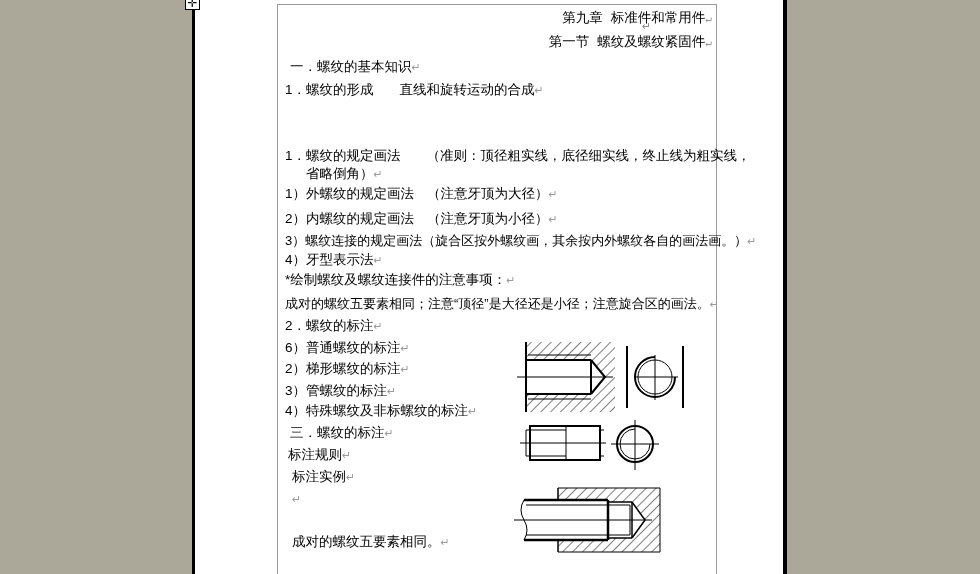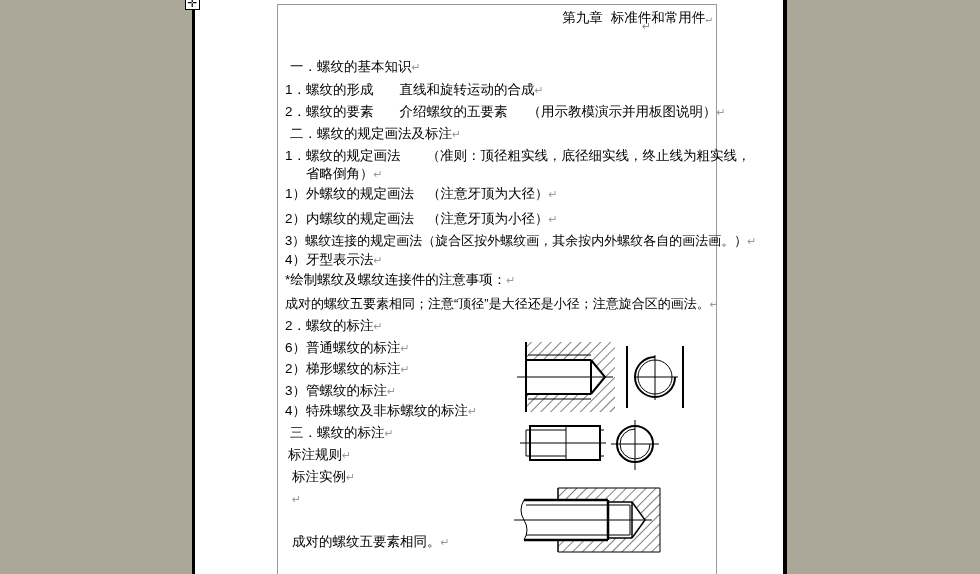--- a/index.html
+++ b/index.html
@@ -67,28 +67,27 @@
     <div class="textframe"></div>
 
     <div class="move-handle">✛</div>
 
     <div class="outside-pilcrow">↵</div>
   </div>
 
   <div class="doc">
 
     <div class="ln ctr" style="top:12px"><span>第九章  标准件和常用件</span><span class="pil">↵</span></div>
+    <div class="ln ctr" style="top:36px"><span>第一节  螺纹及螺纹紧固件</span><span class="pil">↵</span></div>
 
     <div class="ln" style="top:60px;left:14px"><span>一．螺纹的基本知识</span><span class="pil">↵</span></div>
 
     <div class="ln" style="top:83px;left:9px"><span>1．螺纹的形成</span><span class="sp4"></span><span>直线和旋转运动的合成</span><span class="pil">↵</span></div>
 
-    <div class="ln" style="top:105px;left:9px"><span>2．螺纹的要素</span><span class="sp4"></span><span>介绍螺纹的五要素</span><span class="sp3"></span><span>（用示教模演示并用板图说明）</span><span class="pil">↵</span></div>
-
-    <div class="ln" style="top:127px;left:14px"><span>二．螺纹的规定画法及标注</span><span class="pil">↵</span></div>
+
 
     <div class="ln" style="top:149px;left:9px"><span>1．螺纹的规定画法</span><span class="sp4"></span><span>（准则：顶径粗实线，底径细实线，终止线为粗实线，</span></div>
     <div class="ln" style="top:167px;left:30px"><span>省略倒角）</span><span class="pil">↵</span></div>
 
     <div class="ln" style="top:187px;left:9px"><span>1）外螺纹的规定画法</span><span class="sp2"></span><span>（注意牙顶为大径）</span><span class="pil">↵</span></div>
 
     <div class="ln" style="top:212px;left:9px"><span>2）内螺纹的规定画法</span><span class="sp2"></span><span>（注意牙顶为小径）</span><span class="pil">↵</span></div>
 
     <div class="ln" style="top:234px;left:9px;font-size:13px"><span>3）螺纹连接的规定画法（旋合区按外螺纹画，其余按内外螺纹各自的画法画。）</span><span class="pil">↵</span></div>
 

